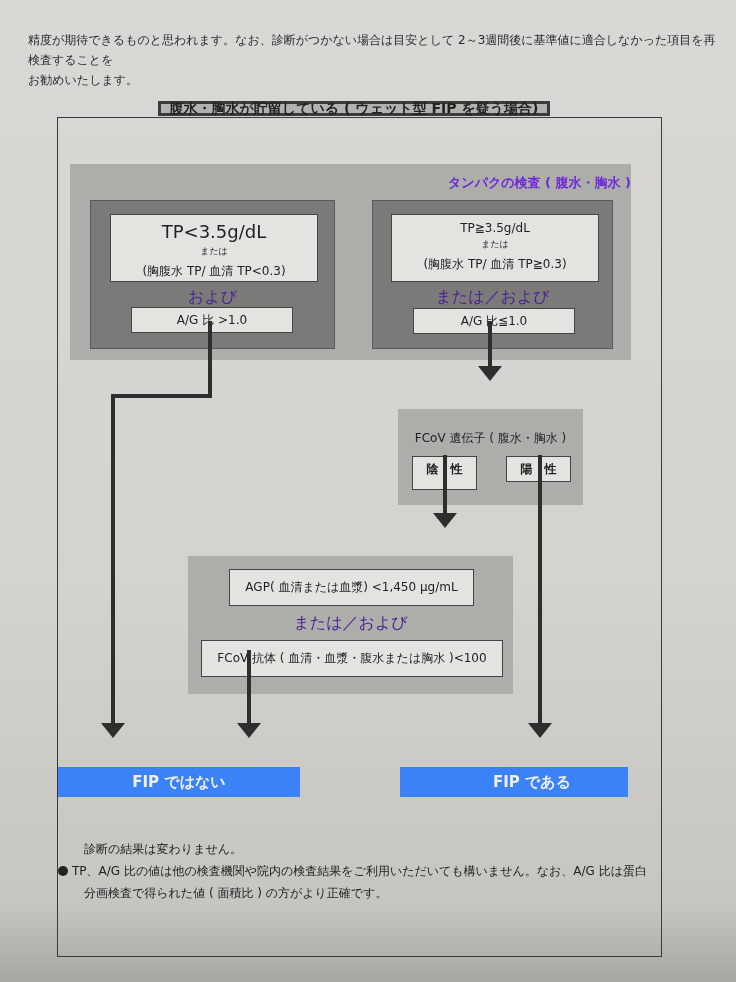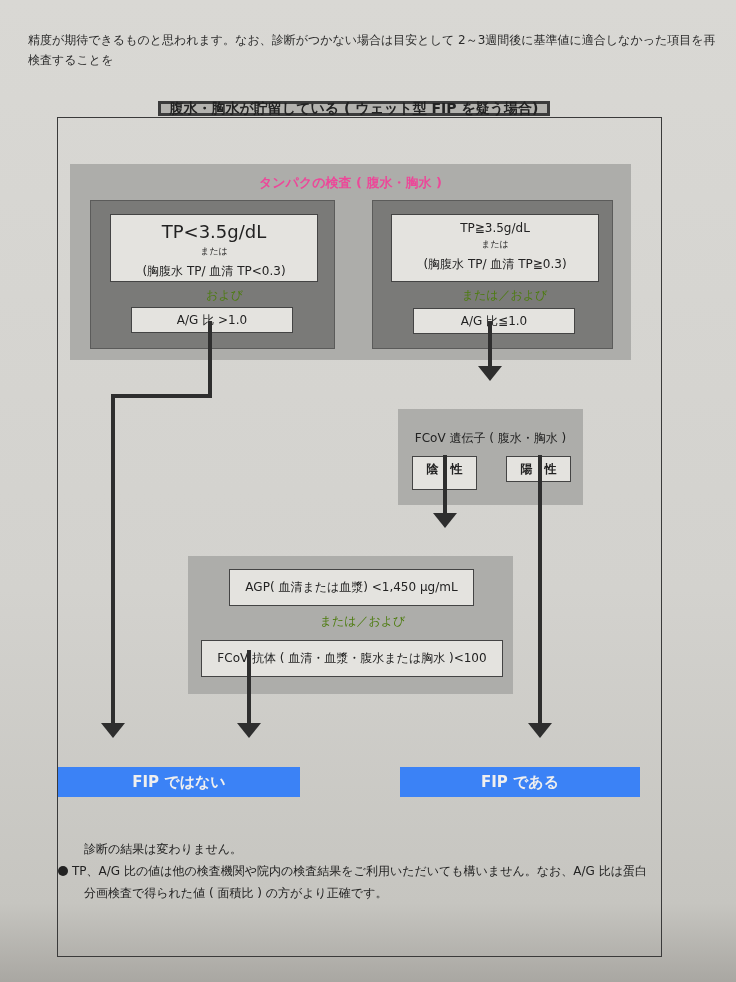--- a/index.html
+++ b/index.html
@@ -9,40 +9,41 @@
     font-family: "DejaVu Sans", sans-serif; color:#2a2a2a;
   }
   .abs { position:absolute;margin-top:28px; }
   .intro { left:28px; top:2px; width:690px; font-size:12px; line-height:20px; color:#2b2b2b; }
   .frame { left:57px; top:89px; width:605px; height:840px; border:1.5px solid #3a3a3a; box-sizing:border-box; }
   .title-box { left:158px; top:73px; width:392px; height:15px; background:#b3b2ae; border:3px solid #3b3b3b; box-sizing:border-box;
     font-size:14px; font-weight:bold; display:flex; align-items:center; justify-content:center; color:#222; }
   .panel-light { background:#adadaa; }
   .panel-dark { background:#7a7a78; border:1px solid #5b5b5a; box-sizing:border-box; }
   .wbox { background:#e4e3df; border:1px solid #444; box-sizing:border-box; text-align:center; color:#222; }
-  .lbl { text-align:center; font-size:12px; color:#4d7c0f;padding-left:12px; }
+  .lbl { text-align:center; font-size:16px; color:#4c1d95; }
   .result { background:#3b82f6; color:#efefef; font-weight:bold; font-size:15px; display:flex; align-items:center; justify-content:center; }
   .note { left:58px; top:810px; width:600px; font-size:12px; line-height:22px; color:#222; }
   .note .bullet { display:inline-block; width:10px; height:10px; border-radius:50%; background:#222; margin-right:4px; vertical-align:-1px; }
   .note .cont { padding-left:26px; }
   svg.lines { position:absolute; left:0; top:0; }
 </style>
 </head>
 <body>
 
 <div class="abs intro">
   <div>精度が期待できるものと思われます。なお、診断がつかない場合は目安として 2～3週間後に基準値に適合しなかった項目を再検査することを</div>
+  <div>お勧めいたします。</div>
 </div>
 
 <div class="abs frame"></div>
 
 <div class="abs title-box">腹水・胸水が貯留している ( ウェット型 FIP を疑う場合)</div>
 
 <div class="abs panel-light" style="left:70px;top:136px;width:561px;height:196px;"></div>
-<div class="abs" style="left:70px;top:146px;width:561px;text-align:center;font-size:13px;font-weight:bold;color:#ec4899;">タンパクの検査 ( 腹水・胸水 )</div>
+<div class="abs" style="left:70px;top:146px;width:561px;text-align:right;font-size:13px;font-weight:bold;color:#6d28d9;">タンパクの検査 ( 腹水・胸水 )</div>
 
 <div class="abs panel-dark" style="left:90px;top:172px;width:245px;height:149px;"></div>
 <div class="abs wbox" style="left:110px;top:186px;width:208px;height:68px;">
   <div style="font-size:18px;margin-top:6px;">TP&lt;3.5g/dL</div>
   <div style="font-size:9px;margin-top:3px;">または</div>
   <div style="font-size:12px;margin-top:5px;">(胸腹水 TP/ 血清 TP&lt;0.3)</div>
 </div>
 <div class="abs lbl" style="left:90px;top:259px;width:245px;">および</div>
 <div class="abs wbox" style="left:131px;top:279px;width:162px;height:26px;font-size:12px;line-height:24px;">A/G 比 &gt;1.0</div>
 
@@ -61,21 +62,21 @@
 <div class="abs wbox" style="left:506px;top:428px;width:65px;height:26px;font-size:12px;line-height:24px;font-weight:bold;">陽　性</div>
 
 <div class="abs panel-light" style="left:188px;top:528px;width:325px;height:138px;"></div>
 <div class="abs wbox" style="left:229px;top:541px;width:245px;height:37px;font-size:12px;line-height:35px;">AGP( 血清または血漿) &lt;1,450 μg/mL</div>
 <div class="abs lbl" style="left:188px;top:585px;width:325px;">または／および</div>
 <div class="abs wbox" style="left:201px;top:612px;width:302px;height:37px;font-size:12px;line-height:35px;">FCoV 抗体 ( 血清・血漿・腹水または胸水 )&lt;100</div>
 
 <div class="abs result" style="left:58px;top:739px;width:242px;height:30px;">
   <span>FIP ではない</span>
 </div>
-<div class="abs result" style="left:400px;top:739px;width:240px;height:30px;">
+<div class="abs result" style="left:400px;top:739px;width:192px;height:30px;padding-left:36px;">
   <span>FIP である</span>
 </div>
 
 <svg class="lines" width="736" height="982">
   <g stroke="#2e2e2e" stroke-width="4" fill="none">
     <polyline points="210,321 210,396 113,396 113,725"></polyline>
     <line x1="490" y1="321" x2="490" y2="368"></line>
     <line x1="445" y1="455" x2="445" y2="515"></line>
     <line x1="540" y1="455" x2="540" y2="725"></line>
     <line x1="249" y1="650" x2="249" y2="725"></line>

